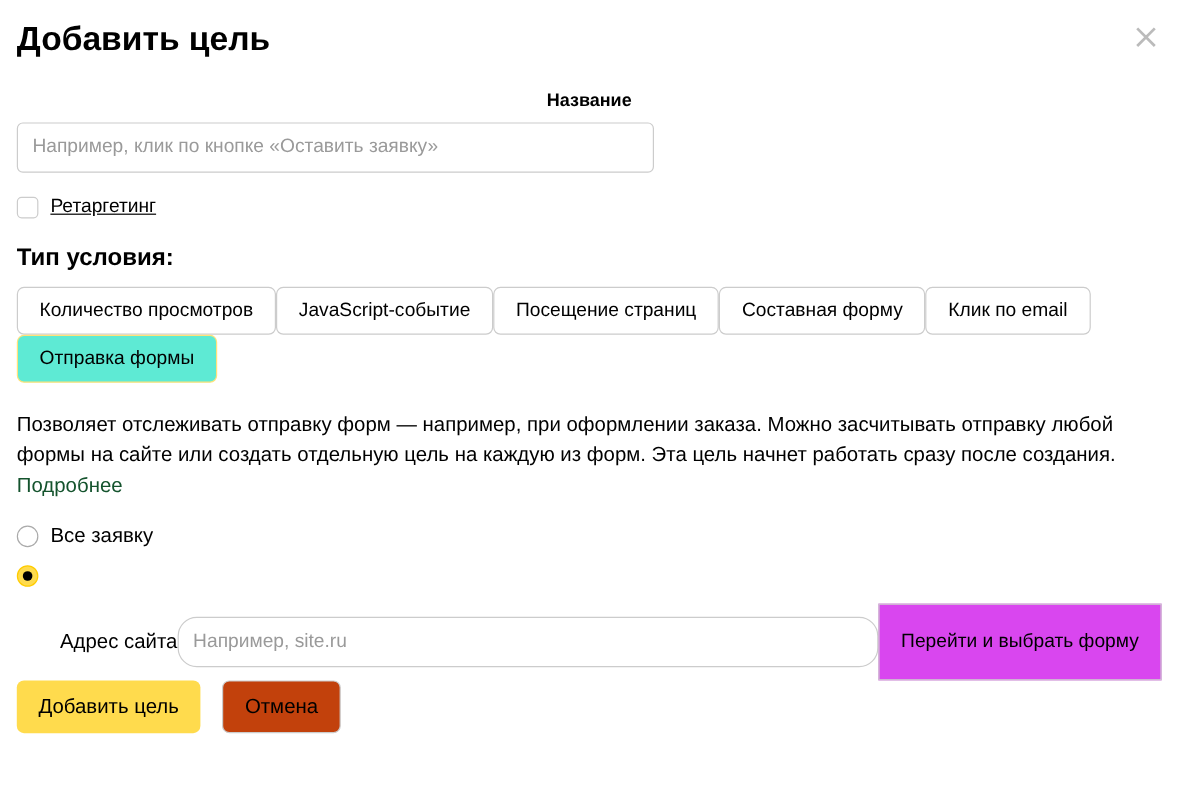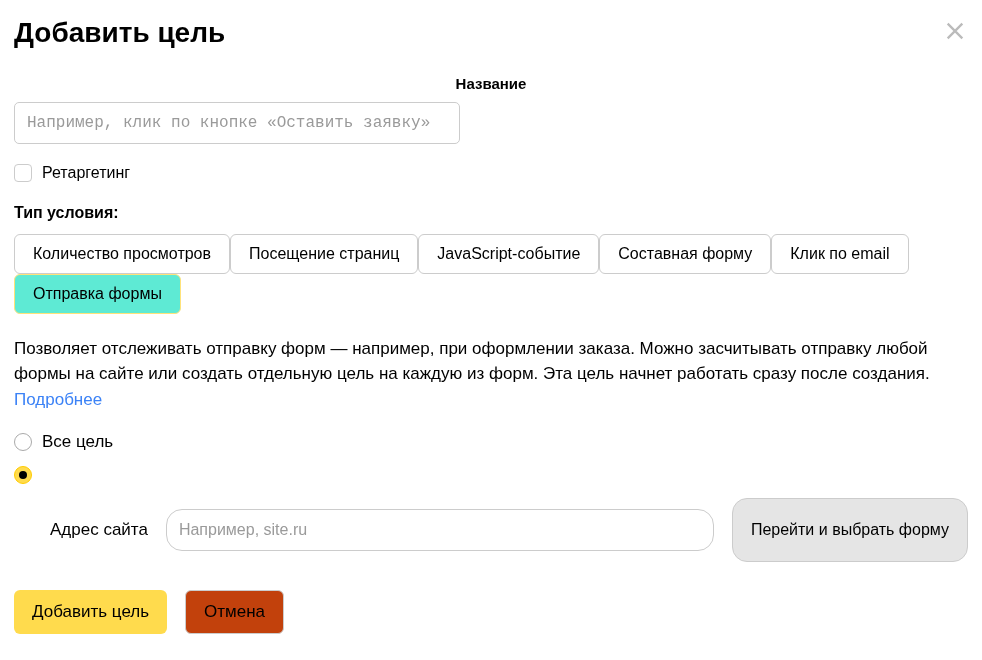--- a/index.html
+++ b/index.html
@@ -42,53 +42,54 @@
       stroke-width: 2.5;
     }
     .field-label {
       font-size: 15px;
       font-weight: 700;
       margin-bottom: 10px;
       display: block;
       text-align: center;
     }
     .text-input {
-      width: 446px;
+      width: 531px;
       height: 42px;
       border: 1px solid #ccc;
       border-radius: 5px;
       padding: 0 12px;
       font-size: 16px;
-      font-family: Liberation Mono, monospace;
+      font-family: Liberation Sans, sans-serif;
       color: #000;
     }
     .text-input::placeholder {
       color: #9a9a9a;
     }
     .checkbox-row {
       margin-top: 20px;
       margin-bottom: 22px;
       display: flex;
       align-items: center;
       gap: 10px;
+      text-decoration: underline;
     }
     .checkbox {
       width: 18px;
       height: 18px;
       border: 1px solid #ccc;
       border-radius: 4px;
       cursor: pointer;
       background: #fff;
     }
     .checkbox-label {
       font-size: 16px;
       cursor: pointer;
     }
     .section-label {
-      font-size: 16px;
+      font-size: 20px;
       font-weight: 700;
       margin-bottom: 12px;
       display: block;
     }
     .type-options {
       display: flex;
       flex-wrap: wrap;
       margin-bottom: 22px;
     }
     .type-btn {
@@ -105,21 +106,21 @@
       background: #5eead4;
       border-color: #ffe27a;
     }
     .description {
       font-size: 17px;
       line-height: 1.5;
       margin-bottom: 20px;
       color: #000;
     }
     .link {
-      color: #3b82f6;
+      color: #14532d;
       text-decoration: none;
       cursor: pointer;
     }
     .radio-row {
       display: flex;
       align-items: center;
       gap: 10px;
       margin-bottom: 14px;
     }
     .radio {
@@ -147,45 +148,43 @@
       top: 50%;
       transform: translate(-50%, -50%);
     }
     .radio-label {
       font-size: 17px;
       cursor: pointer;
     }
     .site-row {
       display: flex;
       align-items: center;
-      gap: 18px;
       margin-left: 36px;
       margin-top: 12px;
-      margin-bottom: 28px;
     }
     .site-label {
       font-size: 17px;
       white-space: nowrap;
     }
     .site-input {
       flex: 1;
       height: 42px;
       border: 1px solid #ccc;
       border-radius: 16px;
       padding: 0 12px;
       font-size: 16px;
       font-family: inherit;
     }
     .site-input::placeholder {
       color: #9a9a9a;
     }
     .choose-btn {
       border: 1px solid #ccc;
-      background: #e5e5e5;
-      border-radius: 15px;
+      background: #d946ef;
+      border-radius: 0;
       padding: 22px 18px;
       font-size: 16px;
       font-family: inherit;
       cursor: pointer;
       white-space: nowrap;
     }
     .footer {
       display: flex;
       gap: 18px;
       align-items: center;
@@ -227,34 +226,34 @@
 <input type="text" class="text-input" placeholder="Например, клик по кнопке «Оставить заявку»" style="">
 
 <div class="checkbox-row">
   <div class="checkbox"></div>
   <span class="checkbox-label">Ретаргетинг</span>
 </div>
 
 <span class="section-label">Тип условия:</span>
 <div class="type-options">
   <button class="type-btn">Количество просмотров</button>
+  <button class="type-btn">JavaScript-событие</button>
   <button class="type-btn">Посещение страниц</button>
-  <button class="type-btn">JavaScript-событие</button>
   <button class="type-btn">Составная форму</button>
   <button class="type-btn">Клик по email</button>
   <button class="type-btn selected">Отправка формы</button>
 </div>
 
 <p class="description">
   <span>Позволяет отслеживать отправку форм — например, при оформлении заказа. Можно засчитывать отправку любой формы на сайте или создать отдельную цель на каждую из форм. Эта цель начнет работать сразу после создания. </span><a class="link">Подробнее</a>
 </p>
 
 <div class="radio-row">
   <div class="radio"></div>
-  <span class="radio-label">Все цель</span>
+  <span class="radio-label">Все заявку</span>
 </div>
 <div class="radio-row">
   <div class="radio checked"></div>
 </div>
 
 <div class="site-row">
   <span class="site-label">Адрес сайта</span>
   <input type="text" class="site-input" placeholder="Например, site.ru" style="">
   <button class="choose-btn">Перейти и выбрать форму</button>
 </div>

